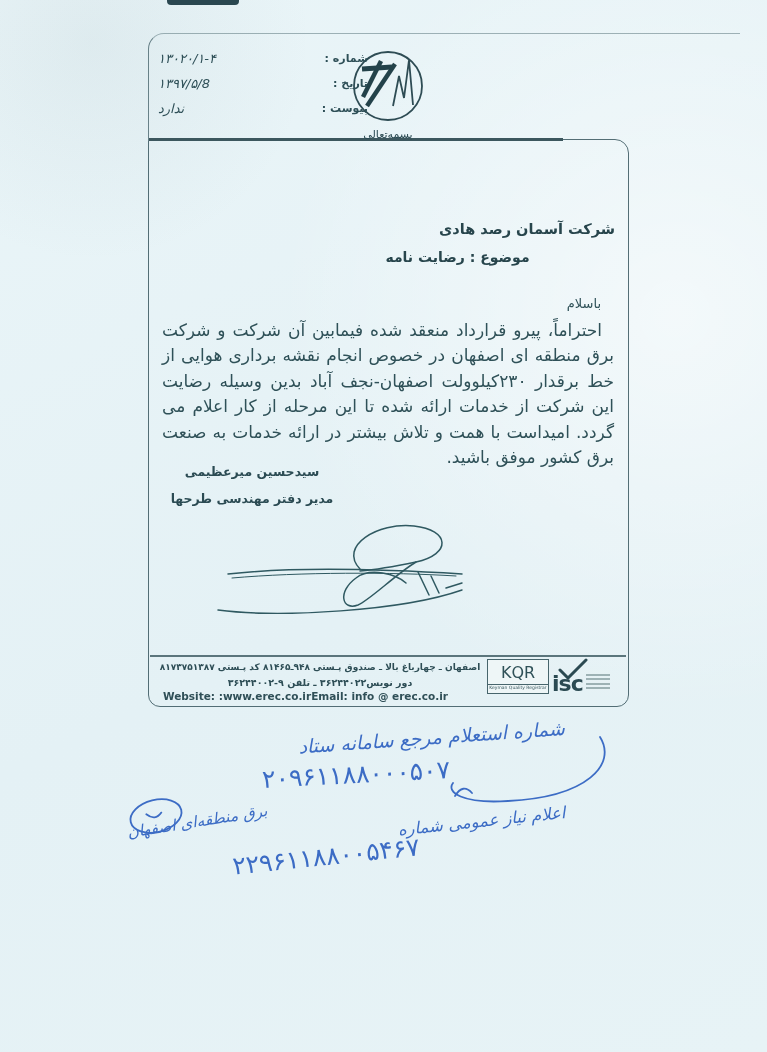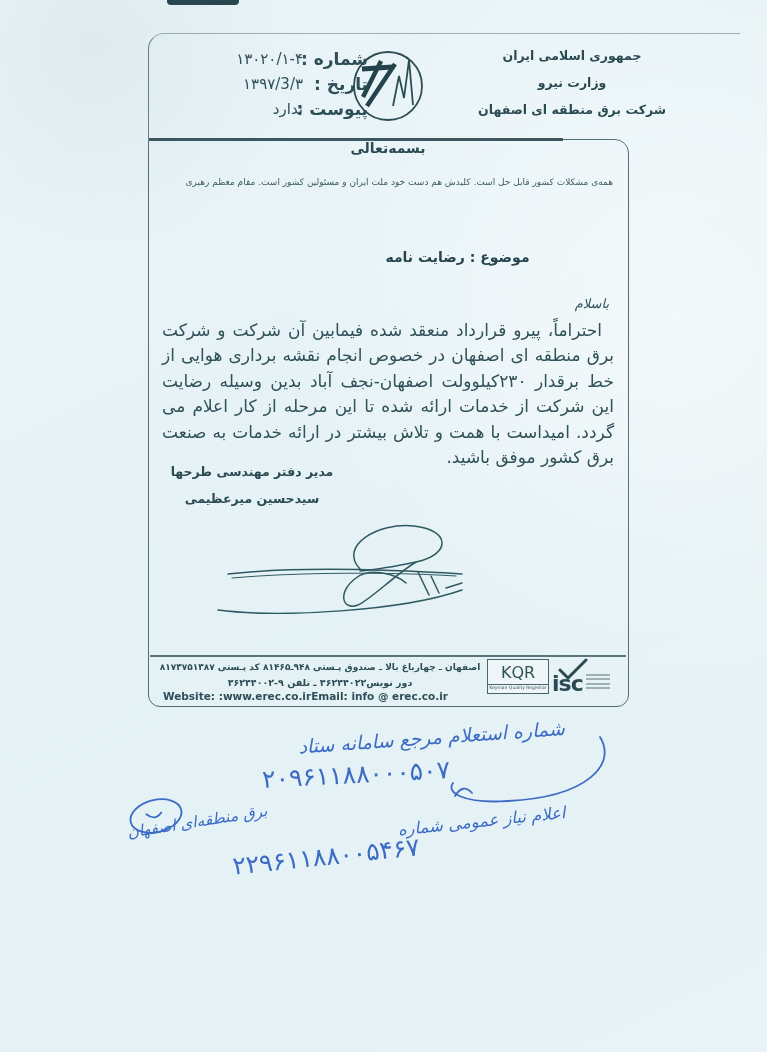--- a/index.html
+++ b/index.html
@@ -18,34 +18,34 @@
     border-left:1.5px solid rgba(63,93,100,.75);border-top:1.5px solid rgba(63,93,100,.45);
     border-top-left-radius:16px;}
   .body-frame{position:absolute;left:148px;top:139px;width:479px;height:566px;
     border:1.5px solid rgba(56,86,94,.85);border-radius:2px 14px 12px 12px;}
   .thick-rule{position:absolute;left:149px;top:138px;width:414px;height:3px;background:#3c575e;}
   .footer-sep{position:absolute;left:150px;top:655px;width:476px;height:1.5px;background:rgba(56,86,94,.8);}
   
   .org-block{position:absolute;left:438px;top:42px;width:268px;text-align:center;direction:rtl;
     color:#2b4b53;font-weight:bold;font-size:12.5px;line-height:27px;white-space:nowrap;}
   .logo-wrap{position:absolute;left:344px;top:48px;width:88px;text-align:center;}
-  .logo-caption{font-size:14px;font-weight:bold;color:#2b4b53;margin-top:12px;direction:rtl;}
+  .logo-caption{font-size:11px;font-weight:normal;color:#2b4b53;margin-top:0;direction:rtl;}
   .fields{position:absolute;left:158px;top:46px;width:210px;direction:rtl;color:#2e4f57;}
   .field-row{display:flex;gap:10px;height:25px;align-items:center;}
-  .field-label{width:55px;font-weight:bold;font-size:17px;white-space:nowrap;}
-  .field-value{flex:1;direction:ltr;text-align:right;font-size:15px;white-space:nowrap;}
+  .field-label{width:55px;font-weight:bold;font-size:11px;white-space:nowrap;}
+  .field-value{flex:1;direction:ltr;text-align:left;font-size:13px;white-space:nowrap;font-style:italic;}
   
   .quote{position:absolute;left:158px;top:177px;width:455px;direction:rtl;text-align:right;
     font-size:9px;color:#3c5c63;white-space:nowrap;overflow:hidden;}
   
   .recipient{position:absolute;left:300px;top:221px;width:315px;direction:rtl;text-align:right;
     font-weight:bold;font-size:14.5px;color:#27454c;}
   .subject{position:absolute;left:300px;top:249px;width:315px;direction:rtl;text-align:center;
     font-weight:bold;font-size:14px;color:#27454c;}
-  .salutation{position:absolute;left:156px;top:296px;width:453px;direction:rtl;text-align:right;font-size:13px;font-style:italic;}
+  .salutation{position:absolute;left:148px;top:296px;width:453px;direction:rtl;text-align:right;font-size:13px;}
   .body-text{position:absolute;left:162px;top:318px;width:452px;direction:rtl;text-align:justify;
     font-size:17px;line-height:25.4px;text-indent:12px;color:#2f5158;}
   .signer{position:absolute;left:168px;top:458px;width:168px;text-align:center;direction:rtl;
     font-weight:bold;font-size:12.5px;color:#2b4b53;line-height:27px;}
   .sig-svg{position:absolute;left:210px;top:514px;}
   
   .addr{position:absolute;left:152px;top:662px;width:336px;text-align:center;direction:rtl;
     font-size:9px;font-weight:bold;color:#2d4d55;white-space:nowrap;}
   .phones{position:absolute;left:152px;top:677px;width:336px;text-align:center;direction:rtl;
     font-size:9.5px;font-weight:bold;color:#2d4d55;white-space:nowrap;}
@@ -79,61 +79,56 @@
 
 <div id="canvas">
 
   <div class="smudge-top"></div>
 
   <div class="outer-corner"></div>
   <div class="body-frame"></div>
   <div class="thick-rule"></div>
   <div class="footer-sep"></div>
 
-  <div class="org-block">
-    <div>جمهوری اسلامی ایران</div>
-    <div>وزارت نیرو</div>
-    <div>شرکت برق منطقه ای اصفهان</div>
-  </div>
 
   <div class="logo-wrap">
     <svg width="76" height="76" viewBox="0 0 76 76">
       <circle cx="38" cy="38" r="34" fill="none" stroke="#2e4c54" stroke-width="1.8"></circle>
       <path d="M17,58 L45,16" stroke="#23424a" stroke-width="4.5" fill="none"></path>
       <path d="M31,13 L13,49" stroke="#23424a" stroke-width="4.5" fill="none"></path>
       <path d="M12,21 L42,19" stroke="#23424a" stroke-width="5" fill="none"></path>
       <path d="M43,58 L49,28 L54,50 L59,12 L63,57" stroke="#2e4c54" stroke-width="1.8" fill="none"></path>
     </svg>
     <div class="logo-caption">بسمه‌تعالی</div>
   </div>
 
   <div class="fields">
     <div class="field-row">
       <div class="field-label">شماره :</div>
       <div class="field-value">۱۳۰۲۰/۱-۴</div>
     </div>
     <div class="field-row">
       <div class="field-label">تاریخ :</div>
-      <div class="field-value">۱۳۹۷/3/۳</div>
+      <div class="field-value">۱۳۹۷/۵/8</div>
     </div>
     <div class="field-row">
       <div class="field-label">پیوست :</div>
       <div class="field-value">ندارد</div>
     </div>
   </div>
 
-  <div class="quote">همه‌ی مشکلات کشور قابل حل است. کلیدش هم دست خود ملت ایران و مسئولین کشور است. مقام معظم رهبری</div>
 
+  <div class="recipient">شرکت آسمان رصد هادی</div>
   <div class="subject">موضوع : رضایت نامه</div>
   <div class="salutation">باسلام</div>
   <div class="body-text">احتراماً، پیرو قرارداد منعقد شده فیمابین آن شرکت و شرکت برق منطقه ای اصفهان در خصوص انجام نقشه برداری هوایی از خط برقدار ۲۳۰کیلوولت اصفهان-نجف آباد بدین وسیله رضایت این شرکت از خدمات ارائه شده تا این مرحله از کار اعلام می گردد. امیداست با همت و تلاش بیشتر در ارائه خدمات به صنعت برق کشور موفق باشید.</div>
 
   <div class="signer">
+    <div>سیدحسین میرعظیمی</div>
     <div>مدیر دفتر مهندسی طرحها</div>
-    <div>سیدحسین میرعظیمی</div>
   </div>
 
   <svg class="sig-svg" width="265" height="100" viewBox="0 0 265 100">
     <g fill="none" stroke="#2f5961" stroke-width="1.5" stroke-linecap="round">
       <path d="M150,55 C128,32 168,8 204,12 C240,16 242,40 206,48 C182,53 162,56 150,57"></path>
       <path d="M206,48 C186,60 160,86 148,91 C132,97 127,78 146,64 C160,53 186,60 196,69"></path>
       <path d="M18,60 C80,53 172,55 252,60"></path>
       <path d="M22,64 C90,58 182,58 246,62" stroke-width="1"></path>
       <path d="M208,58 L219,81"></path>
       <path d="M221,62 L229,79"></path>

